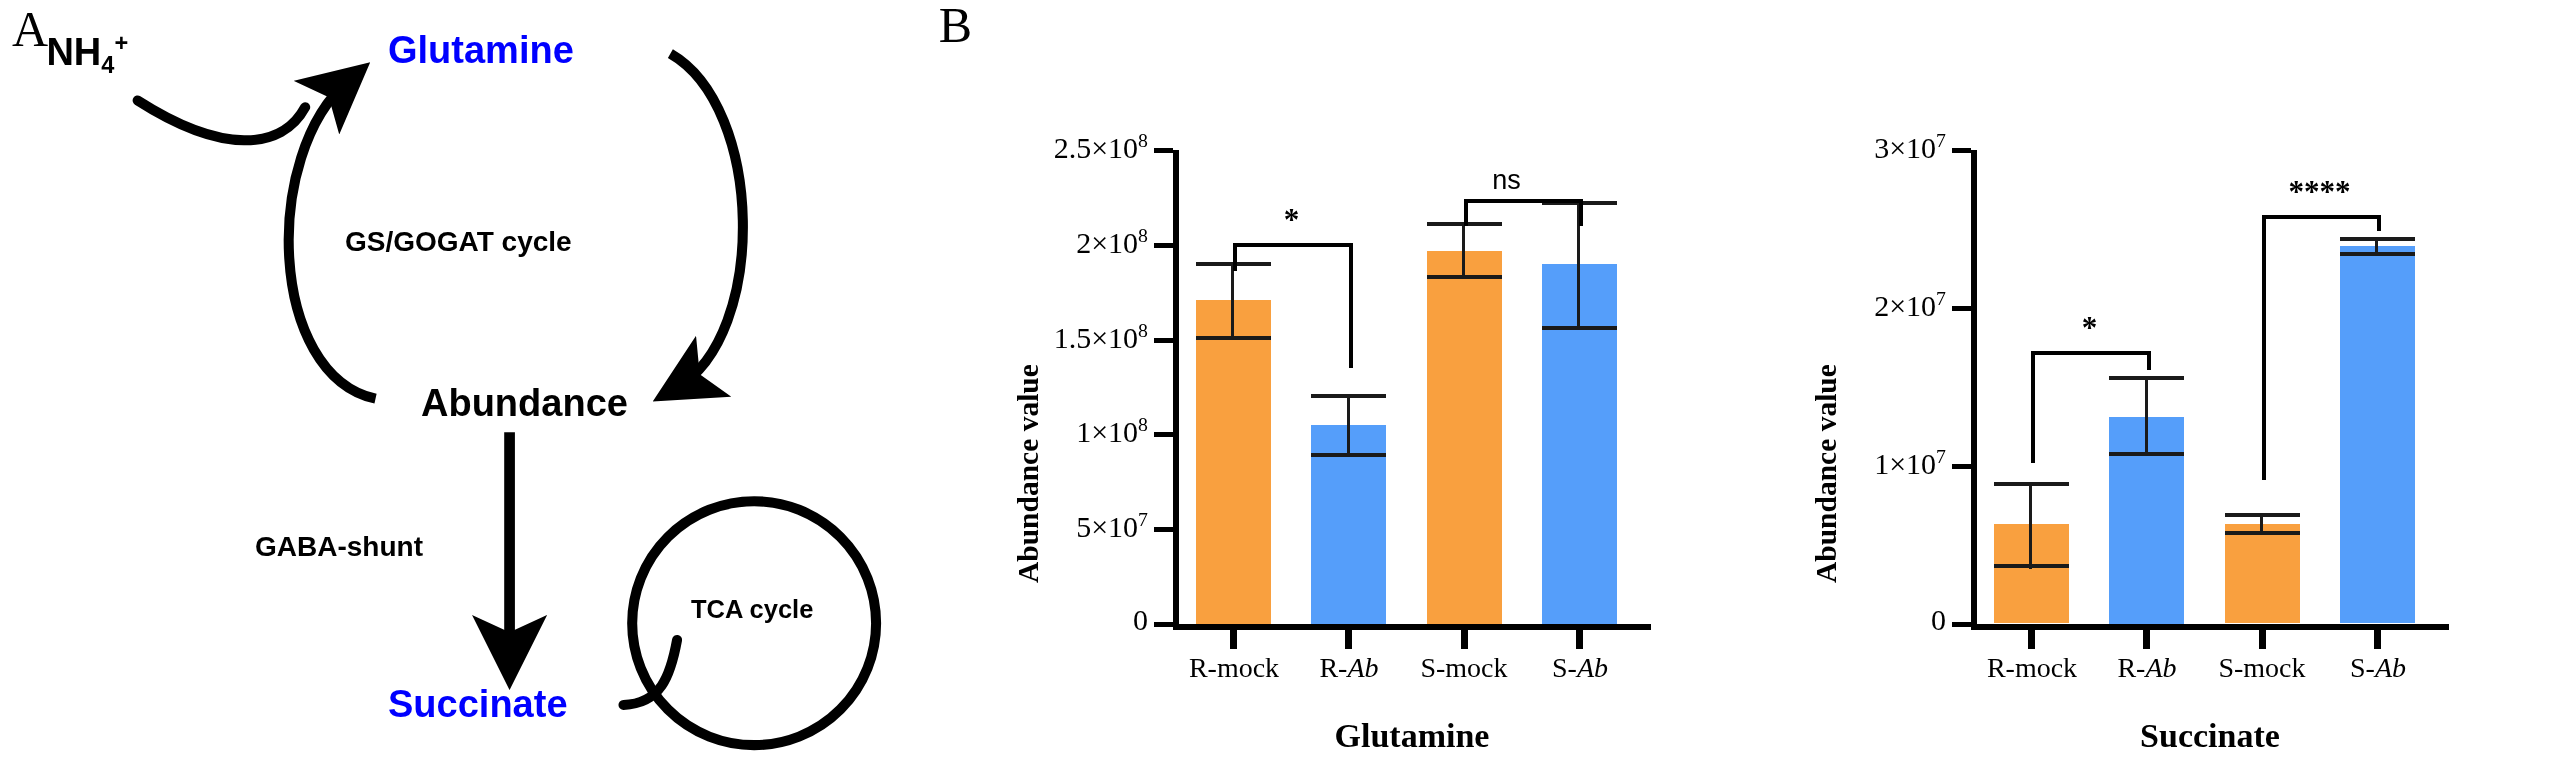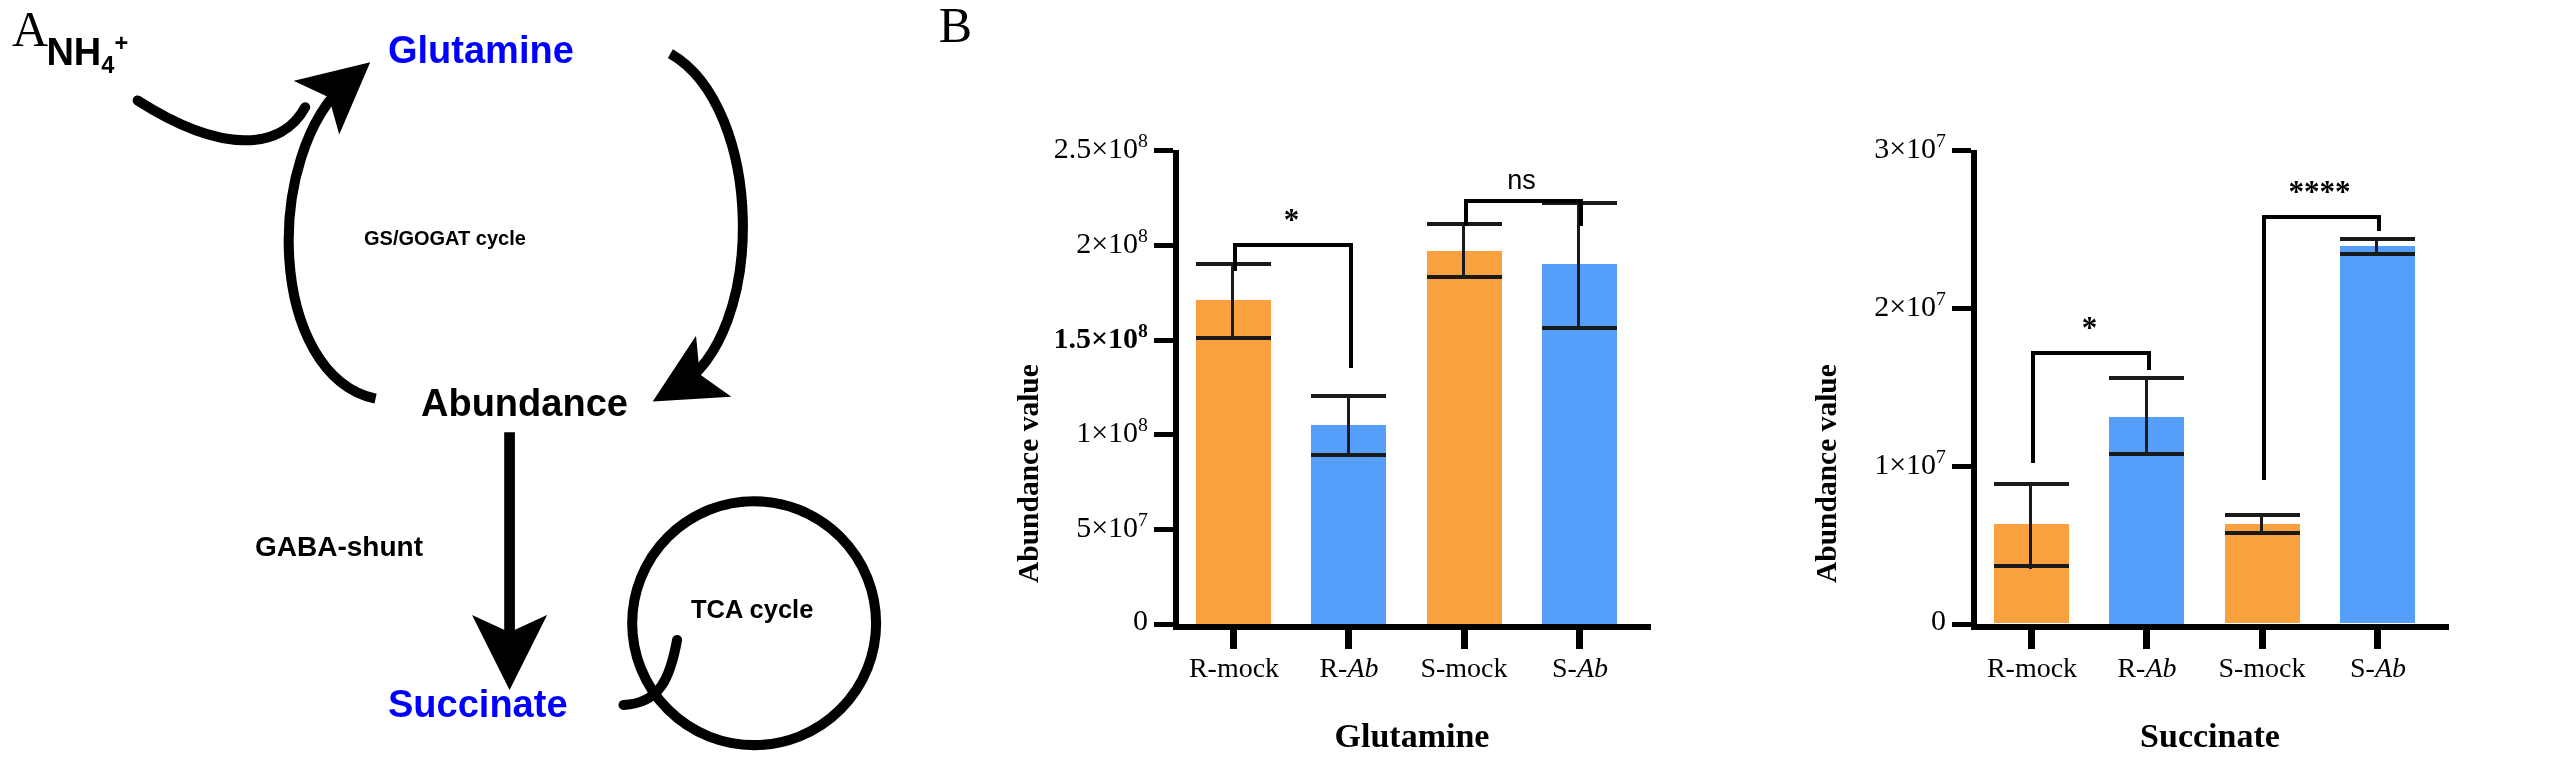--- a/index.html
+++ b/index.html
@@ -69,21 +69,21 @@
   <div class="abs node node-black nowrap" style="left:13.4px;top:32px;font-size:38px;">
     <span>NH</span><span class="sub">4</span><span class="sup">+</span>
   </div>
 
   <div class="abs node node-blue nowrap" style="left:388px;top:31px;font-size:38px;">Glutamine</div>
 
   <div class="abs node node-black nowrap" style="left:388px;top:384px;font-size:38px;">Abundance</div>
 
   <div class="abs node node-blue nowrap" style="left:388px;top:685px;font-size:38px;">Succinate</div>
 
-  <div class="abs lbl nowrap" style="left:364px;top:228px;font-size:20px;">GS/GOGAT cycle</div>
+  <div class="abs lbl nowrap" style="left:345px;top:228px;font-size:28px;">GS/GOGAT cycle</div>
 
   <div class="abs lbl nowrap" style="left:255px;top:533px;font-size:28px;">GABA-shunt</div>
 
   <div class="abs lbl nowrap" style="left:691px;top:597px;font-size:25.5px;">TCA cycle</div>
 
   <svg class="abs" style="left:0;top:0;" width="932" height="782" viewBox="0 0 1390 1167">
     <defs>
       <marker id="ah" markerWidth="7" markerHeight="7" refX="4.2" refY="3.5" orient="auto" markerUnits="strokeWidth">
         <path d="M0,0 L7,3.5 L0,7 L1.6,3.5 z" fill="#000"></path>
       </marker>
@@ -114,21 +114,21 @@
       <div class="axis-label" style="position:absolute;left:40px;top:583px;">Abundance value</div>
       <div class="axis-line abs" style="left:201px;top:150px;width:6px;height:479px;"></div>
       <div class="axis-line abs" style="left:201px;top:624px;width:478px;height:6px;"></div>
       <div class="abs" style="left:182px;top:622px;width:19px;height:5.4px;background:#000;"></div>
       <div class="tick-text abs" style="left:0px;top:605px;width:176px;">0</div>
       <div class="abs" style="left:182px;top:527px;width:19px;height:5.4px;background:#000;"></div>
       <div class="tick-text abs" style="left:0px;top:510px;width:176px;">5×10<span class="e">7</span></div>
       <div class="abs" style="left:182px;top:432px;width:19px;height:5.4px;background:#000;"></div>
       <div class="tick-text abs" style="left:0px;top:415px;width:176px;">1×10<span class="e">8</span></div>
       <div class="abs" style="left:182px;top:338px;width:19px;height:5.4px;background:#000;"></div>
-      <div class="tick-text abs" style="left:0px;top:321px;width:176px;font-weight:bold;">1.5×10<span class="e">8</span></div>
+      <div class="tick-text abs" style="left:0px;top:321px;width:176px;">1.5×10<span class="e">8</span></div>
       <div class="abs" style="left:182px;top:243px;width:19px;height:5.4px;background:#000;"></div>
       <div class="tick-text abs" style="left:0px;top:226px;width:176px;">2×10<span class="e">8</span></div>
       <div class="abs" style="left:182px;top:148px;width:19px;height:5.4px;background:#000;"></div>
       <div class="tick-text abs" style="left:0px;top:131px;width:176px;">2.5×10<span class="e">8</span></div>
       <div class="bar" style="left:224px;top:300px;width:75px;height:324px;background:#F9A03F;"></div>
       <div class="err-v" style="left:259px;top:262px;height:78px;"></div>
       <div class="err-c" style="left:224px;top:262px;width:75px;"></div>
       <div class="err-c" style="left:224px;top:336px;width:75px;"></div>
       <div class="abs" style="left:258px;top:630px;width:6.7px;height:19px;background:#000;"></div>
       <div class="cat-text abs" style="left:188px;top:654px;width:148px;">R-mock</div>
@@ -150,21 +150,21 @@
       <div class="err-c" style="left:570px;top:326px;width:75px;"></div>
       <div class="abs" style="left:604px;top:630px;width:6.7px;height:19px;background:#000;"></div>
       <div class="cat-text abs" style="left:534px;top:654px;width:148px;">S-<i>Ab</i></div>
       <div class="brk" style="left:261px;top:243px;width:119px;height:4px;"></div>
       <div class="brk" style="left:261px;top:243px;width:4px;height:28px;"></div>
       <div class="brk" style="left:377px;top:243px;width:4px;height:125px;"></div>
       <div class="sig-text abs" style="left:219px;top:204px;width:201px;">*</div>
       <div class="brk" style="left:492px;top:199px;width:119px;height:4px;"></div>
       <div class="brk" style="left:492px;top:199px;width:4px;height:26.5px;"></div>
       <div class="brk" style="left:607px;top:199px;width:4px;height:26.5px;"></div>
-      <div class="sig-text sig-ns abs" style="left:449px;top:167px;width:201px;">ns</div>
+      <div class="sig-text sig-ns abs" style="left:434px;top:167px;width:201px;">ns</div>
       <div class="chart-title abs" style="left:161px;top:717px;width:558px;">Glutamine</div>
     </div>
   <div class="chart" id="chart-1" style="left:838px;width:771px;">
       <div class="axis-label" style="position:absolute;left:40px;top:583px;">Abundance value</div>
       <div class="axis-line abs" style="left:201px;top:150px;width:6px;height:479px;"></div>
       <div class="axis-line abs" style="left:201px;top:624px;width:478px;height:6px;"></div>
       <div class="abs" style="left:182px;top:622px;width:19px;height:5.4px;background:#000;"></div>
       <div class="tick-text abs" style="left:0px;top:605px;width:176px;">0</div>
       <div class="abs" style="left:182px;top:464px;width:19px;height:5.4px;background:#000;"></div>
       <div class="tick-text abs" style="left:0px;top:447px;width:176px;">1×10<span class="e">7</span></div>

